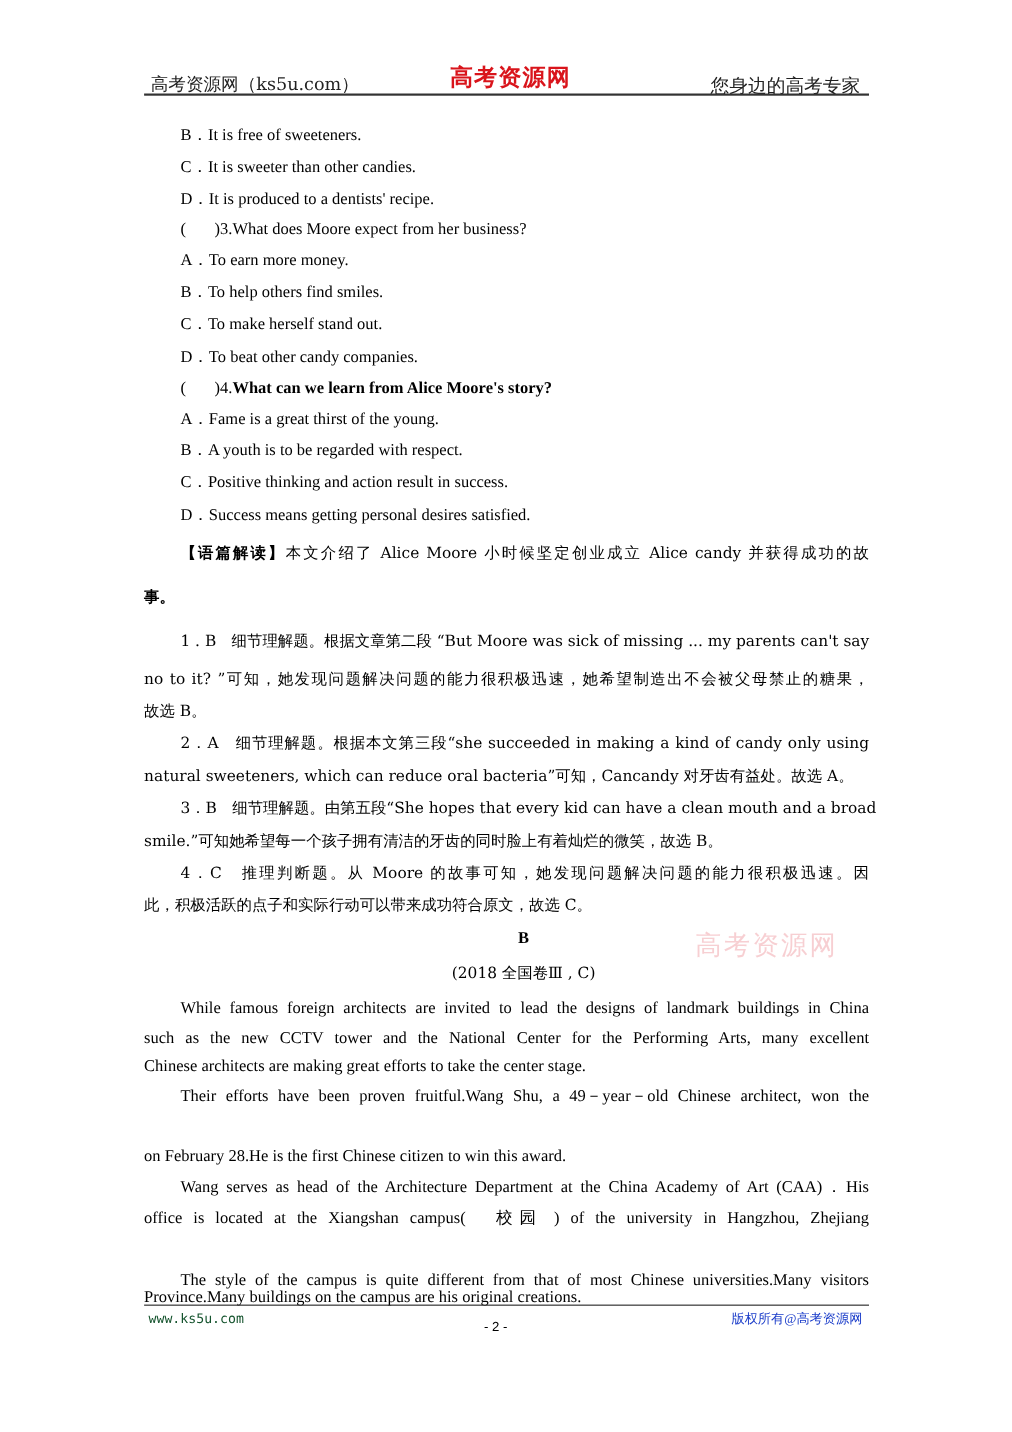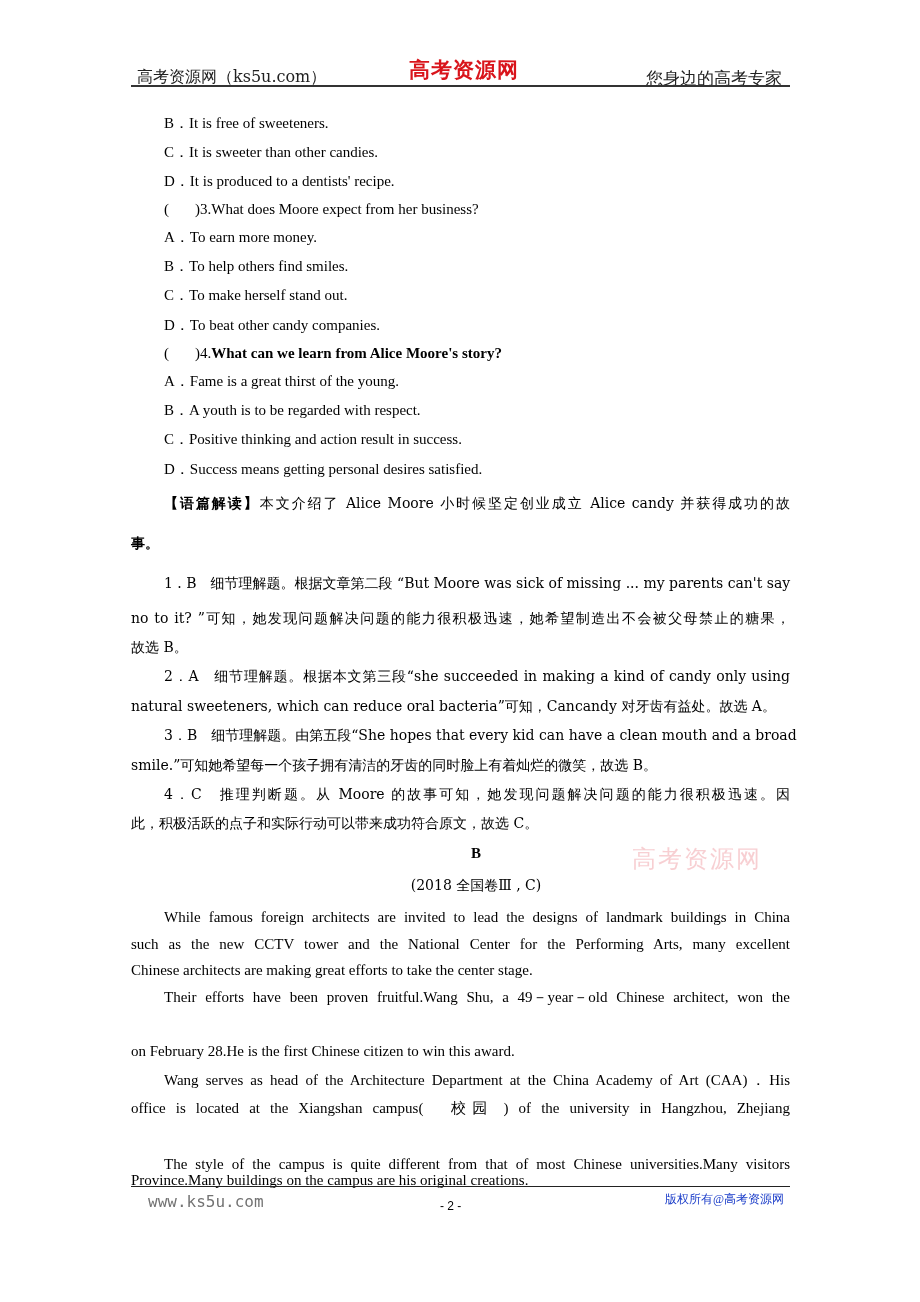--- a/index.html
+++ b/index.html
@@ -26,21 +26,21 @@
     .just { left: 131px; width: 659px; text-align: justify; text-align-last: justify; white-space: nowrap; }
     .cn { font-family: "DejaVu Sans", sans-serif; font-size: 14px; }
     .cn-serif { font-family: "DejaVu Serif", serif; font-size: 14px; }
     .center { left: 131px; width: 690px; text-align: center; }
 
     .watermark { position: absolute; left: 632px; top: 843px; font-size: 24px; color: #f6c4c8;
                  font-family: "DejaVu Serif", serif; letter-spacing: 2px; opacity: 0.8; }
 
     
     .ftr-rule { position: absolute; left: 131px; width: 659px; top: 1186px; height: 1px; background: #222; }
-    .ftr-left { position: absolute; left: 148px; top: 1192px; font-size: 16px; color: #737373;
+    .ftr-left { position: absolute; left: 135px; top: 1192px; font-size: 12px; color: #14532d;
                 font-family: "DejaVu Sans Mono", monospace; }
     .ftr-page { position: absolute; left: 440px; top: 1199px; font-size: 12px; font-family: "Liberation Sans", sans-serif; }
     .ftr-right { position: absolute; right: 136px; top: 1191px; font-size: 12px; color: #1a3cc9;
                  font-family: Liberation Serif, serif; text-align: center; }
   </style>
 </head>
 <body>
 
 <div class="page">
 

